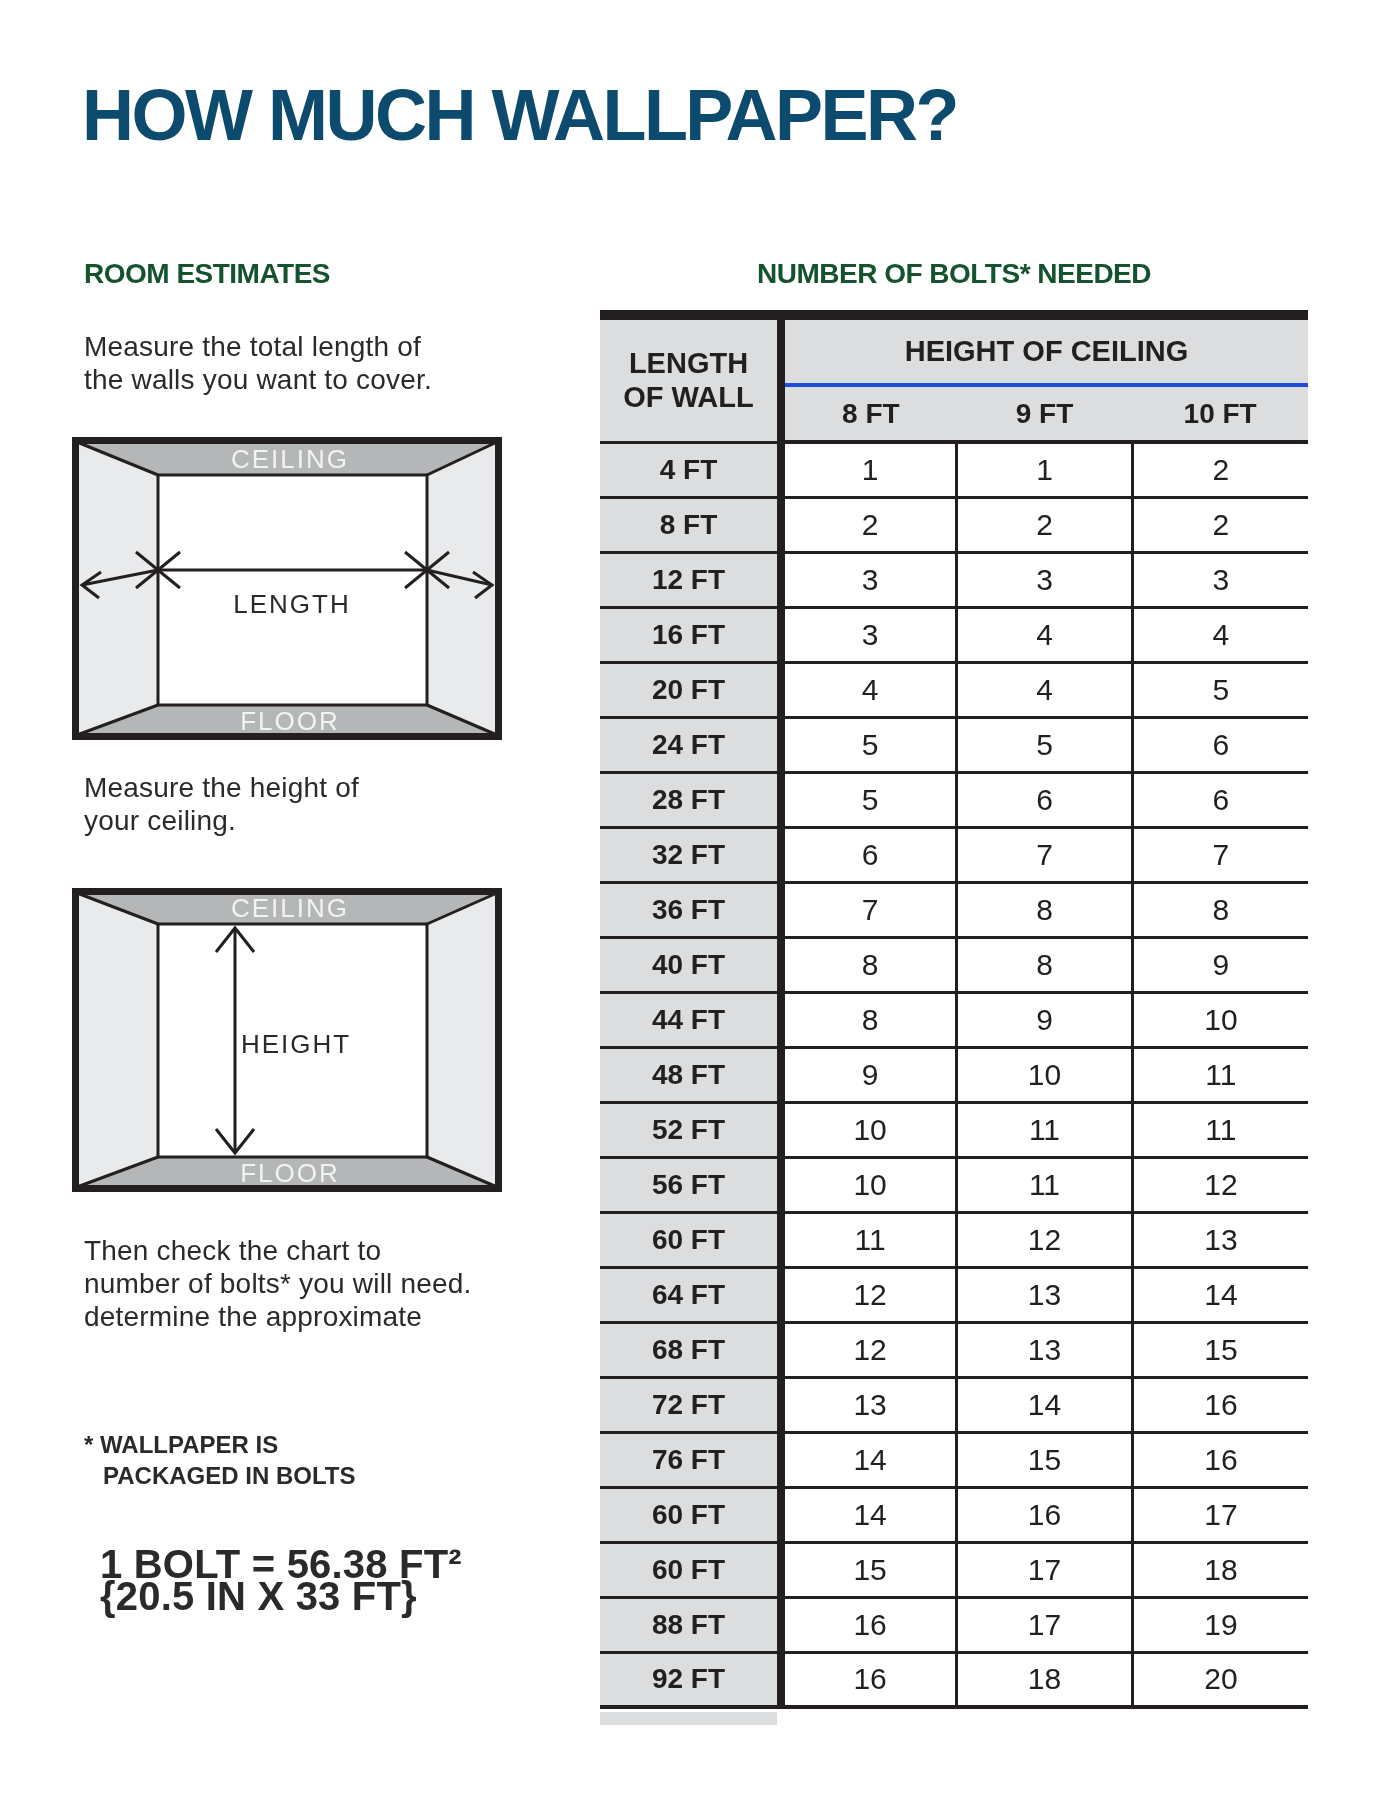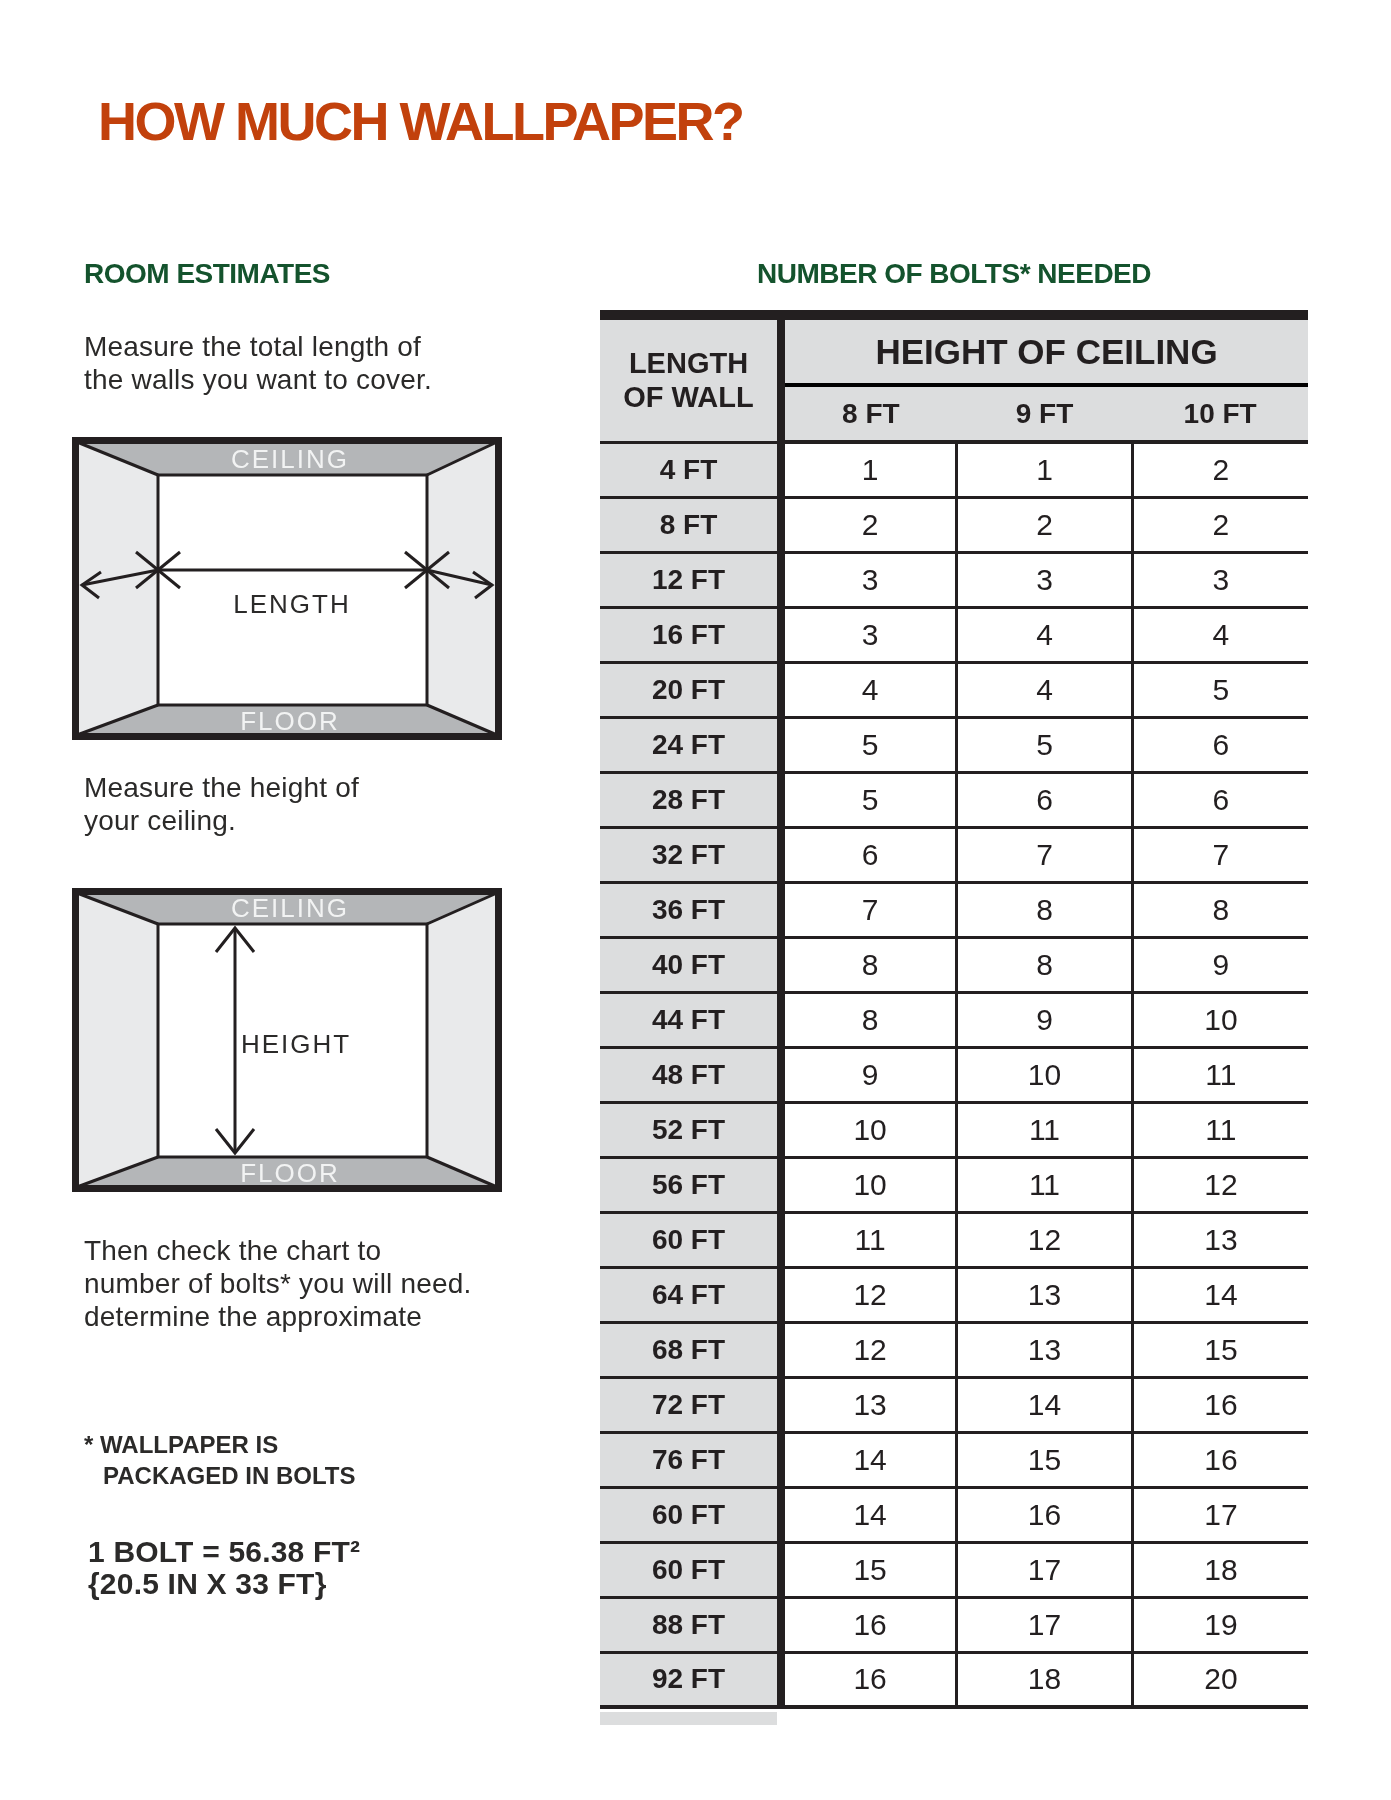--- a/index.html
+++ b/index.html
@@ -3,39 +3,39 @@
 <meta charset="utf-8">
 <style>
   html,body { margin:0; padding:0; background:#ffffff; }
   .page {
     position:relative; width:1391px; height:1800px; background:#ffffff;
     font-family:"Liberation Sans","DejaVu Sans",sans-serif; color:#2b2a29; overflow:hidden;
   }
   .abs { position:absolute; }
 
   .page-title {
-    left:82px; top:74px; margin:16px;
-    font-size:54px; font-weight:bold; letter-spacing:-2.5px; color:#c2410c; white-space:nowrap;
+    left:82px; top:74px; margin:0;
+    font-size:72px; font-weight:bold; letter-spacing:-2.5px; color:#0c4a6e; white-space:nowrap;
   }
   .section-heading {
     margin:0; font-size:28px; font-weight:bold; letter-spacing:-0.5px; color:#14532d; white-space:nowrap;
   }
   .h-room { left:84px; top:258px; }
   .h-table { left:600px; top:258px; width:708px; text-align:center; }
 
   .para { margin:0; font-size:28px; line-height:33px; letter-spacing:0.2px; color:#2b2a29; }
   .para span { display:block; }
   .p1 { left:84px; top:330px; }
   .p2 { left:84px; top:771px; }
   .p3 { left:84px; top:1234px; }
 
   .footnote { left:84px; top:1429px; margin:0; font-size:24px; line-height:31px; font-weight:bold; }
   .footnote .fn2 { display:block; padding-left:19px; }
   .footnote .fn1 { display:block; }
-  .boltinfo { left:84px; top:1532px; margin:4px; font-size:30px; line-height:32px; font-weight:bold; letter-spacing:0.2px; }
+  .boltinfo { left:84px; top:1532px; margin:16px; font-size:40px; line-height:32px; font-weight:bold; letter-spacing:0.2px; }
   .boltinfo span { display:block; }
 
   .diagram1 { left:72px; top:437px; }
   .diagram2 { left:72px; top:888px; }
   svg .wall-side { fill:#e9eaeb; }
   svg .wall-band { fill:#b4b6b8; }
   svg .back { fill:#ffffff; stroke:#231f20; stroke-width:3; }
   svg .edge { stroke:#231f20; stroke-width:3; fill:none; }
   svg .outer { fill:none; stroke:#231f20; stroke-width:7; }
   svg .arrow { stroke:#231f20; stroke-width:3; fill:none; }
@@ -45,21 +45,21 @@
   .table-wrap { left:600px; top:310px; width:708px; }
   table.bolts {
     border-collapse:collapse; table-layout:fixed; width:708px;
     border-top:10px solid #231f20; color:#231f20;
   }
   table.bolts th, table.bolts td { padding:0; text-align:center; vertical-align:middle; }
   th.corner {
     width:177px; background:#dcddde; border-right:8px solid #231f20;
     font-size:29px; font-weight:bold; line-height:34px;
   }
-  th.group { background:#dcddde; border-bottom:4px solid #000000; font-size:35px; font-weight:bold; }
+  th.group { background:#dcddde; border-bottom:4px solid #1d4ed8; font-size:29px; font-weight:bold; }
   tr.group-row { height:70px; }
   tr.ft-row { height:57px; }
   tr.ft-row th { width:177px; background:#dcddde; border-bottom:4px solid #231f20; font-size:28px; font-weight:bold; }
   tbody tr { height:55px; }
   tbody th.rowlabel {
     background:#dcddde; border-right:8px solid #231f20; border-top:3px solid #231f20;
     font-size:28px; font-weight:bold;
   }
   tbody td { border-top:3px solid #231f20; font-size:30px; font-weight:normal; background:#ffffff; }
   tbody td + td { border-left:3px solid #231f20; }

